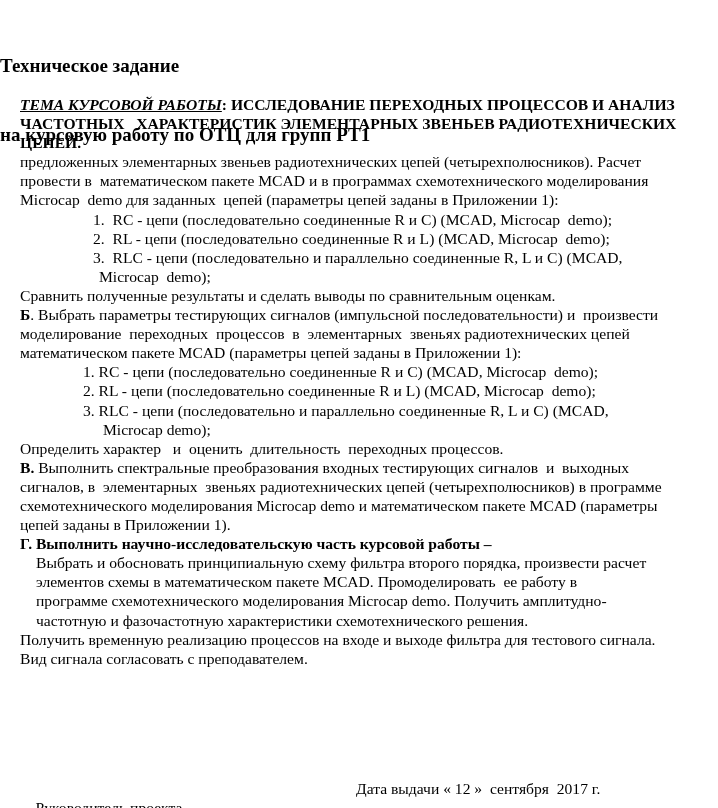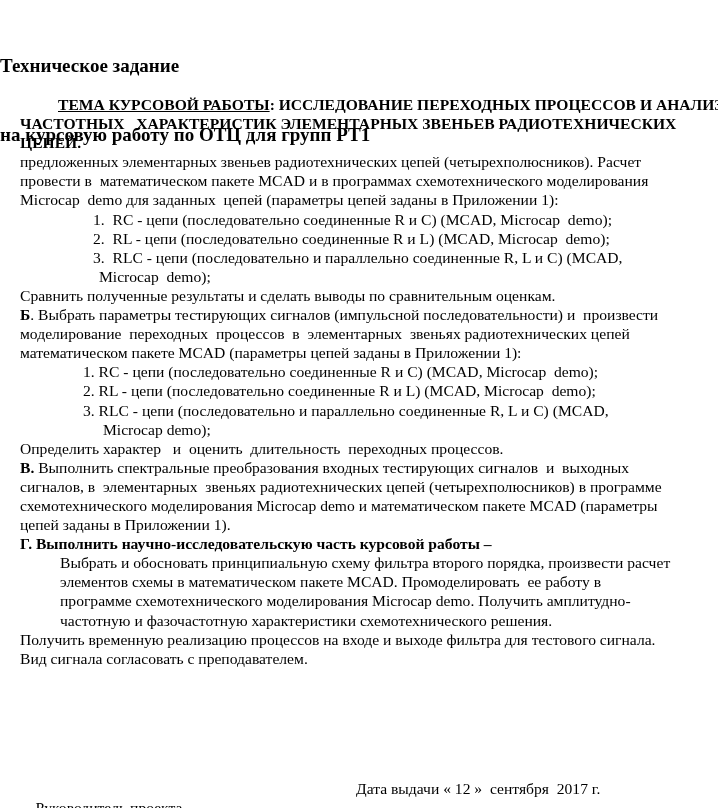--- a/index.html
+++ b/index.html
@@ -24,26 +24,26 @@
     white-space: pre;
   }
   .doc-body {
     position: absolute;
     top: 95px; left: 20px; width: 692px;
     font-size: 15.6px;
     line-height: 19.1px;
   }
   .line { white-space: pre; }
   .b   { font-weight: bold; }
-  .biu { font-weight: bold; text-decoration: underline; margin-left: 38px; }
+  .biu { font-weight: bold; font-style: italic; text-decoration: underline; }
   .ind-a   { margin-left: 73px; }
   .ind-a2  { margin-left: 79px; }
   .ind-b   { margin-left: 63px; }
   .ind-b2  { margin-left: 83px; }
-  .ind-sub { margin-left: 40px; }
+  .ind-sub { margin-left: 16px; }
   .doc-footer {
     position: absolute;
     top: 779px; left: 20px; right: 0;
     font-size: 15.6px;
     line-height: 19px;
     white-space: pre;
   }
   .footer-right {
     position: absolute;
     left: 336px; top: 0;

